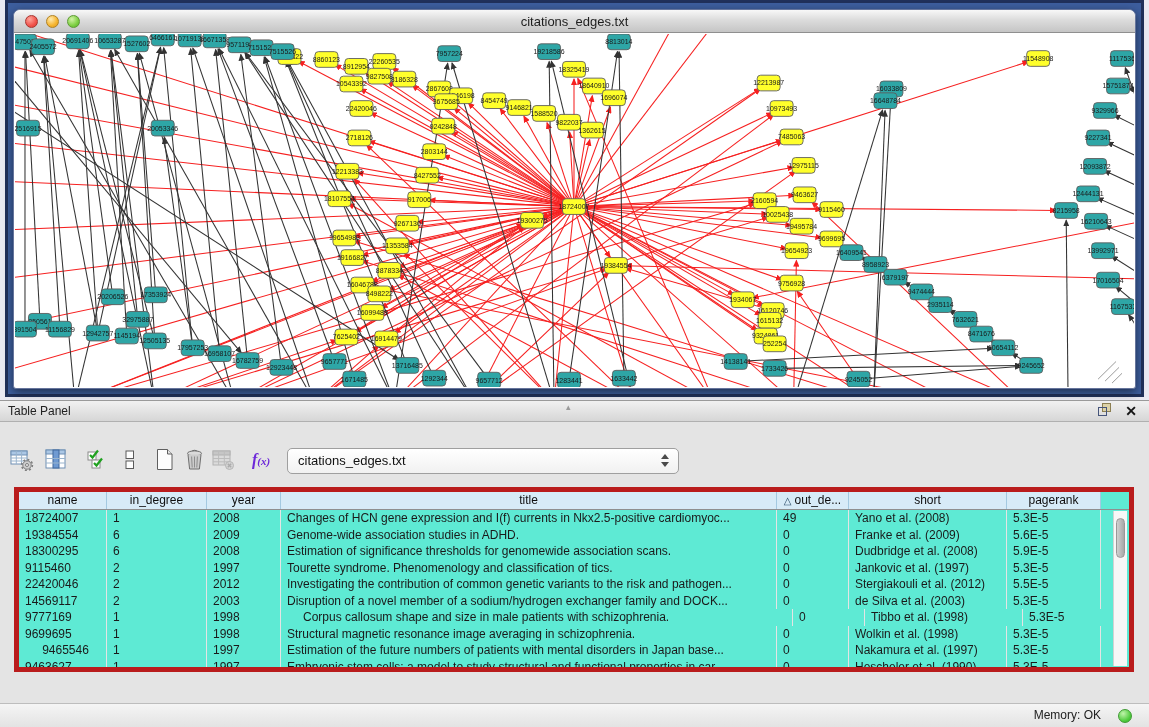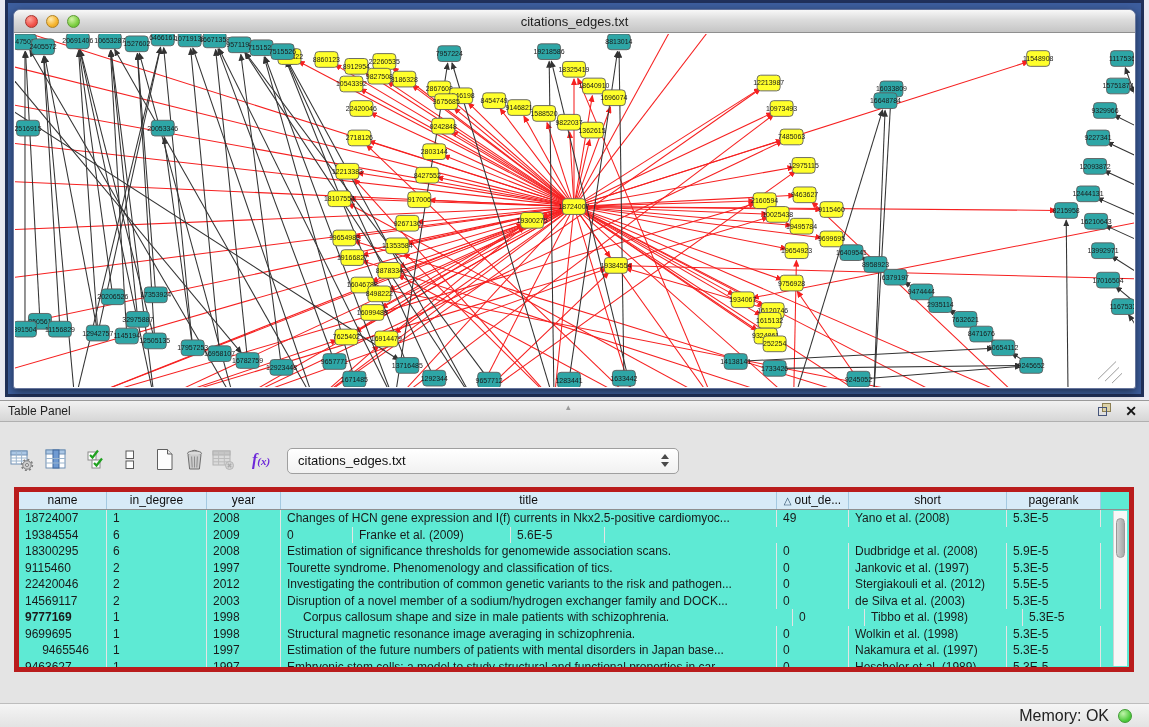--- a/index.html
+++ b/index.html
@@ -61,21 +61,21 @@
   .tabs { position:absolute; top:274px; left:0; right:0; text-align:center; }
   .seg { display:inline-flex; border:1px solid #9f9f9f; border-radius:5px; overflow:hidden;
          background:#fcfcfc; box-shadow:0 1px 1px rgba(0,0,0,.15); }
   .seg button { border:none; background:transparent; padding:0 15px; height:20px; font-size:12.5px;
                 color:#1d1d1d; font-family:inherit; border-left:1px solid #bdbdbd; }
   .seg button:first-child { border-left:none; }
   .seg button.selected { background:linear-gradient(#989898,#6d6d6d); color:#ededed; }
 
   .status-bar { position:absolute; left:0; right:0; bottom:0; height:24px;
                 background:linear-gradient(#f5f5f5,#e3e3e3); border-top:1px solid #bdbdbd; }
-  .mem-label { position:absolute; right:40px; line-height:23px; font-size:16px; color:#222; }
+  .mem-label { position:absolute; right:48px; line-height:23px; font-size:12px; color:#222; }
   .mem-dot { position:absolute; right:17px; top:5px; width:14px; height:14px; border-radius:50%;
              background:radial-gradient(circle at 35% 30%,#c0f4ab,#4ecb3c 65%,#33b02e); border:1px solid #3f9a33; }
 </style>
 </head>
 <body>
 
 <div class="mdi">
   <div class="net-window">
     <div class="titlebar">
       <div class="lights">
@@ -860,20 +860,21 @@
           <div class="td" style="width: 74px;">2008</div>
           <div class="td" style="width: 496px;">Changes of HCN gene expression and I(f) currents in Nkx2.5-positive cardiomyoc...</div>
           <div class="td" style="width: 72px;">49</div>
           <div class="td" style="width: 158px;">Yano et al. (2008)</div>
           <div class="td" style="width: 94px;">5.3E-5</div>
         </div>
         <div class="tr">
           <div class="td" style="width: 88px;">19384554</div>
           <div class="td" style="width: 100px;">6</div>
           <div class="td" style="width: 74px;">2009</div>
+          <div class="td" style="width: 496px;">Genome-wide association studies in ADHD.</div>
           <div class="td" style="width: 72px;">0</div>
           <div class="td" style="width: 158px;">Franke et al. (2009)</div>
           <div class="td" style="width: 94px;">5.6E-5</div>
         </div>
         <div class="tr">
           <div class="td" style="width: 88px;">18300295</div>
           <div class="td" style="width: 100px;">6</div>
           <div class="td" style="width: 74px;">2008</div>
           <div class="td" style="width: 496px;">Estimation of significance thresholds for genomewide association scans.</div>
           <div class="td" style="width: 72px;">0</div>
@@ -901,21 +902,21 @@
         <div class="tr">
           <div class="td" style="width: 88px;">14569117</div>
           <div class="td" style="width: 100px;">2</div>
           <div class="td" style="width: 74px;">2003</div>
           <div class="td" style="width: 496px;">Disruption of a novel member of a sodium/hydrogen exchanger family and DOCK...</div>
           <div class="td" style="width: 72px;">0</div>
           <div class="td" style="width: 158px;">de Silva et al. (2003)</div>
           <div class="td" style="width: 94px;">5.3E-5</div>
         </div>
         <div class="tr">
-          <div class="td" style="width: 88px; font-weight: bold;">9777169</div>
+          <div class="td" style="width: 88px;">9777169</div>
           <div class="td" style="width: 100px;">1</div>
           <div class="td" style="width: 74px;">1998</div>
           <div class="td" style="width: 496px; margin-left: 16px;">Corpus callosum shape and size in male patients with schizophrenia.</div>
           <div class="td" style="width: 72px;">0</div>
           <div class="td" style="width: 158px;">Tibbo et al. (1998)</div>
           <div class="td" style="width: 94px;">5.3E-5</div>
         </div>
         <div class="tr">
           <div class="td" style="width: 88px;">9699695</div>
           <div class="td" style="width: 100px;">1</div>
@@ -933,21 +934,21 @@
           <div class="td" style="width: 72px;">0</div>
           <div class="td" style="width: 158px;">Nakamura et al. (1997)</div>
           <div class="td" style="width: 94px;">5.3E-5</div>
         </div>
         <div class="tr">
           <div class="td" style="width: 88px;">9463627</div>
           <div class="td" style="width: 100px;">1</div>
           <div class="td" style="width: 74px;">1997</div>
           <div class="td" style="width: 496px;">Embryonic stem cells: a model to study structural and functional properties in car...</div>
           <div class="td" style="width: 72px;">0</div>
-          <div class="td" style="width: 158px;">Hescheler et al. (1989)</div>
+          <div class="td" style="width: 158px;">Hescheler et al. (1990)</div>
           <div class="td" style="width: 94px;">5.3E-5</div>
         </div>
       </div>
     <div class="vscroll">
       <div class="vthumb"></div>
     </div>
   </div>
 
 </div>
 

